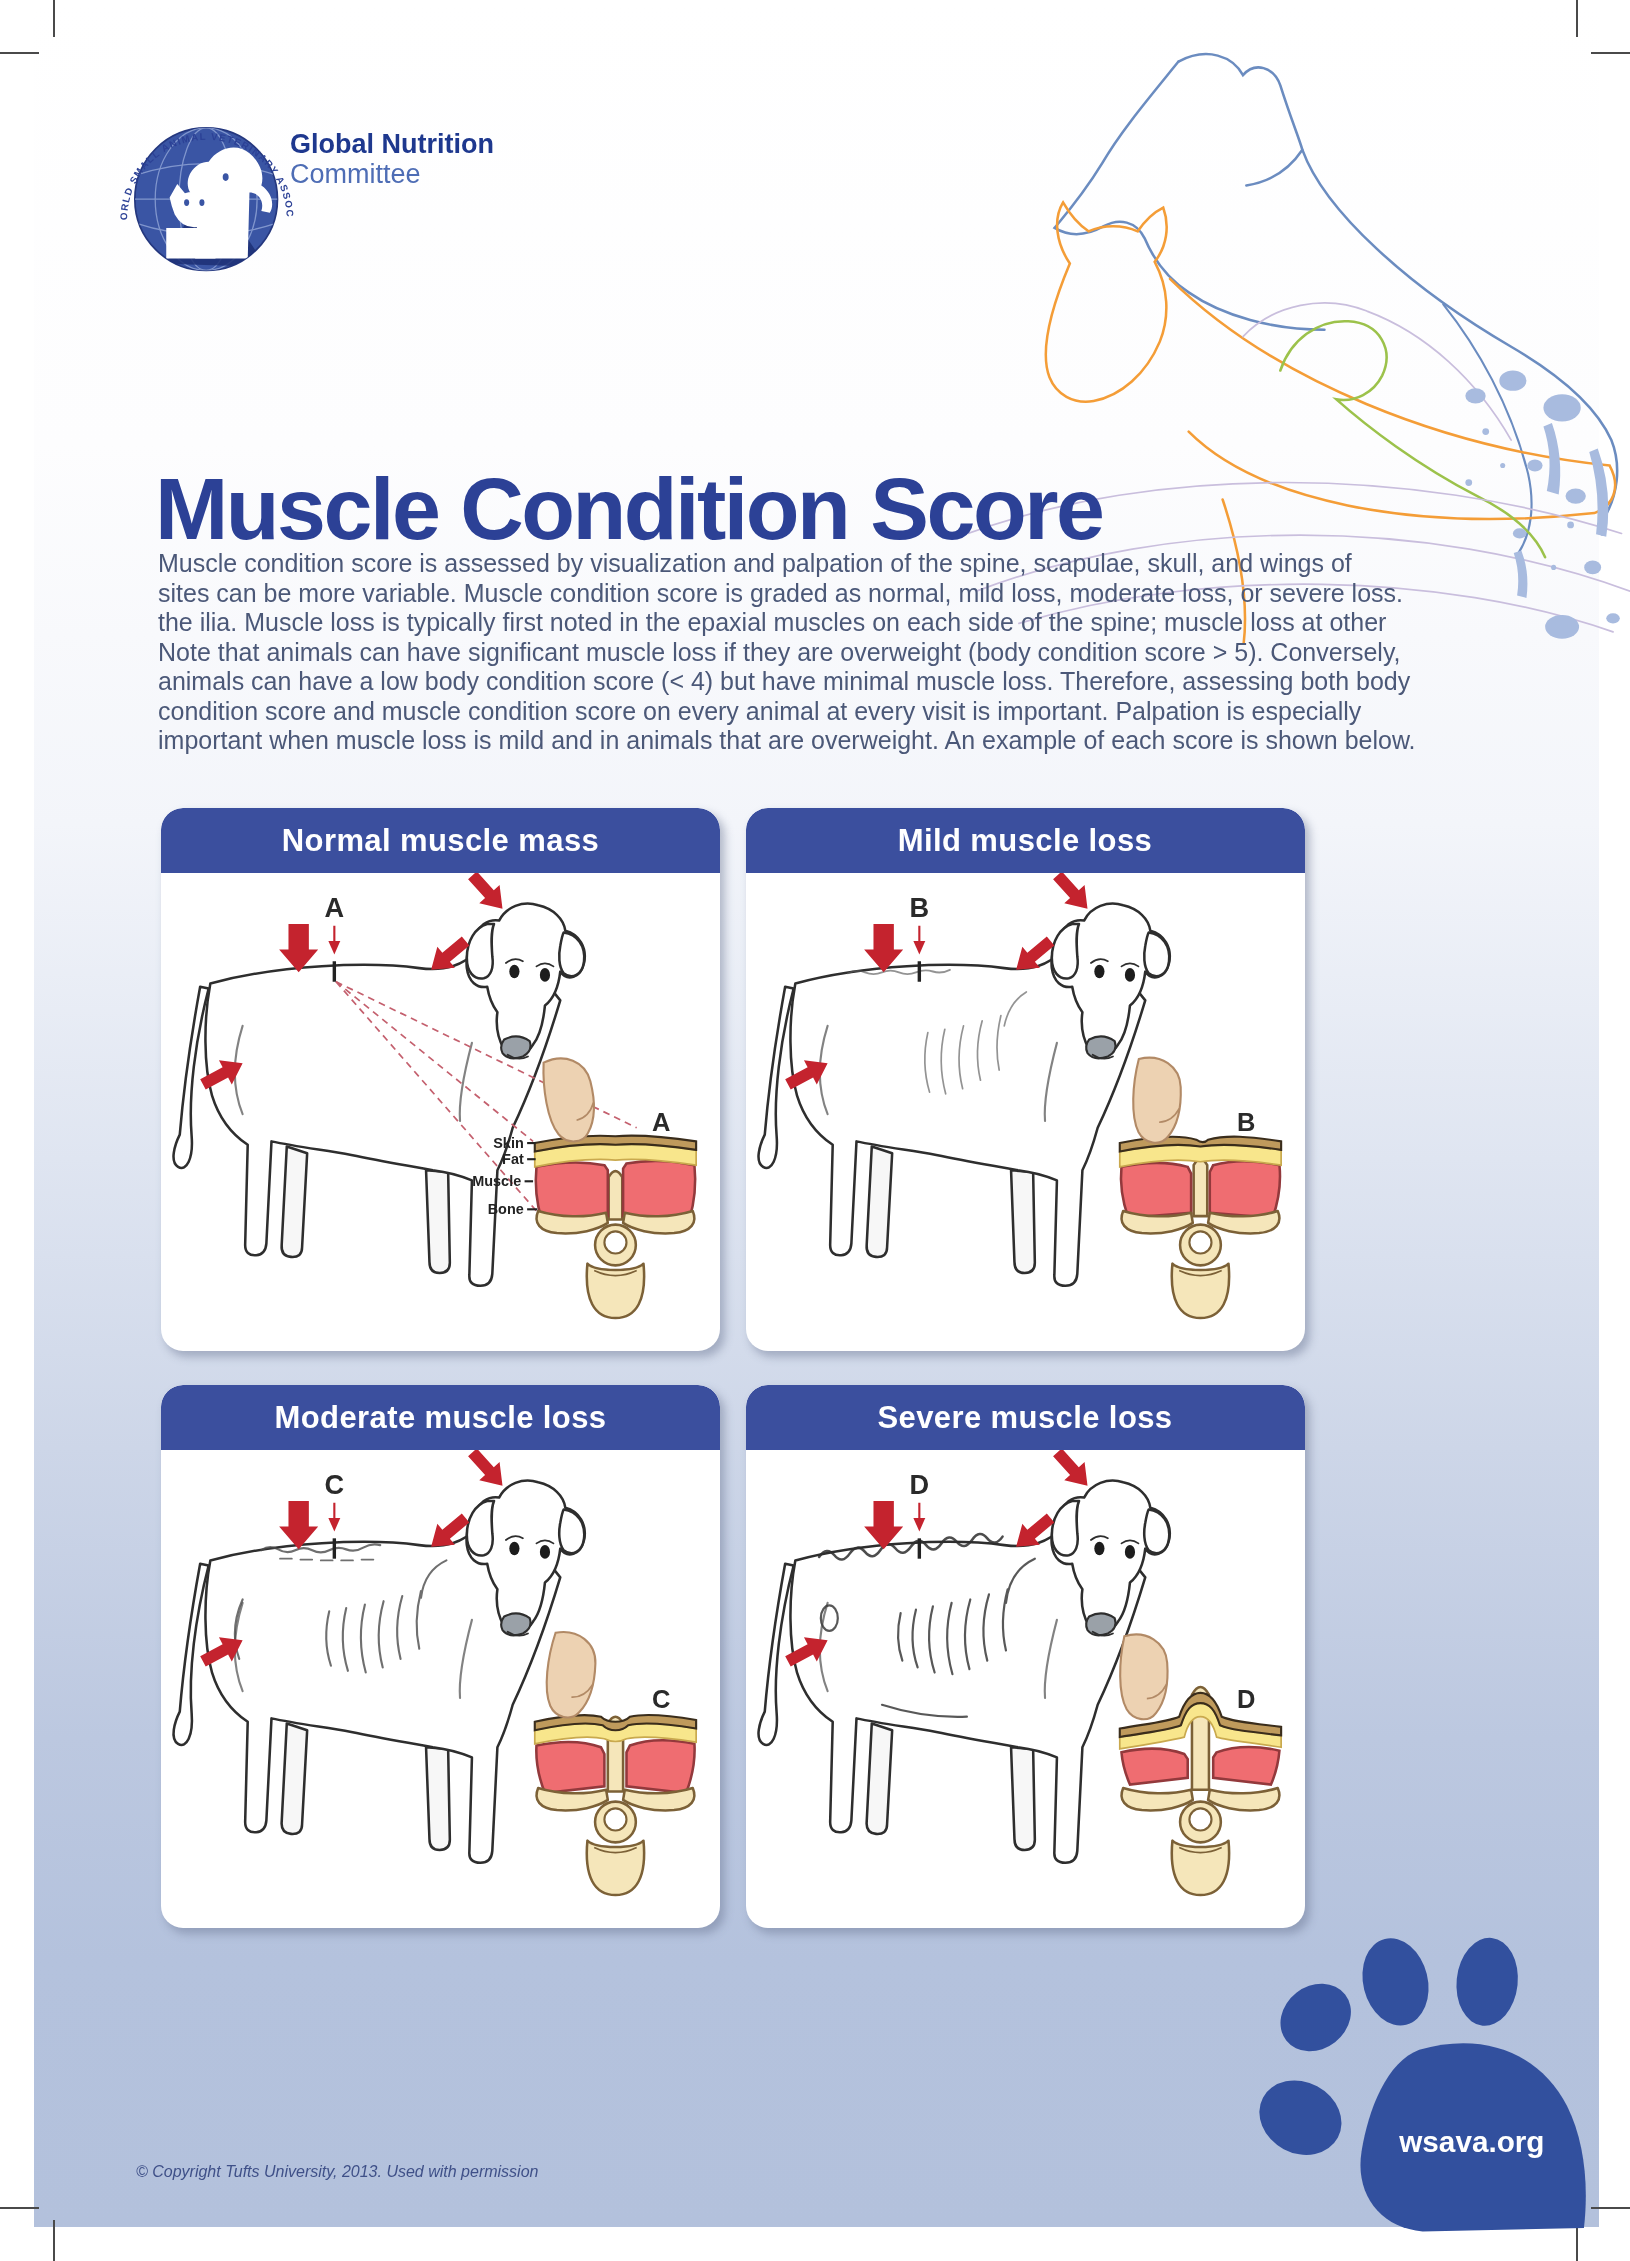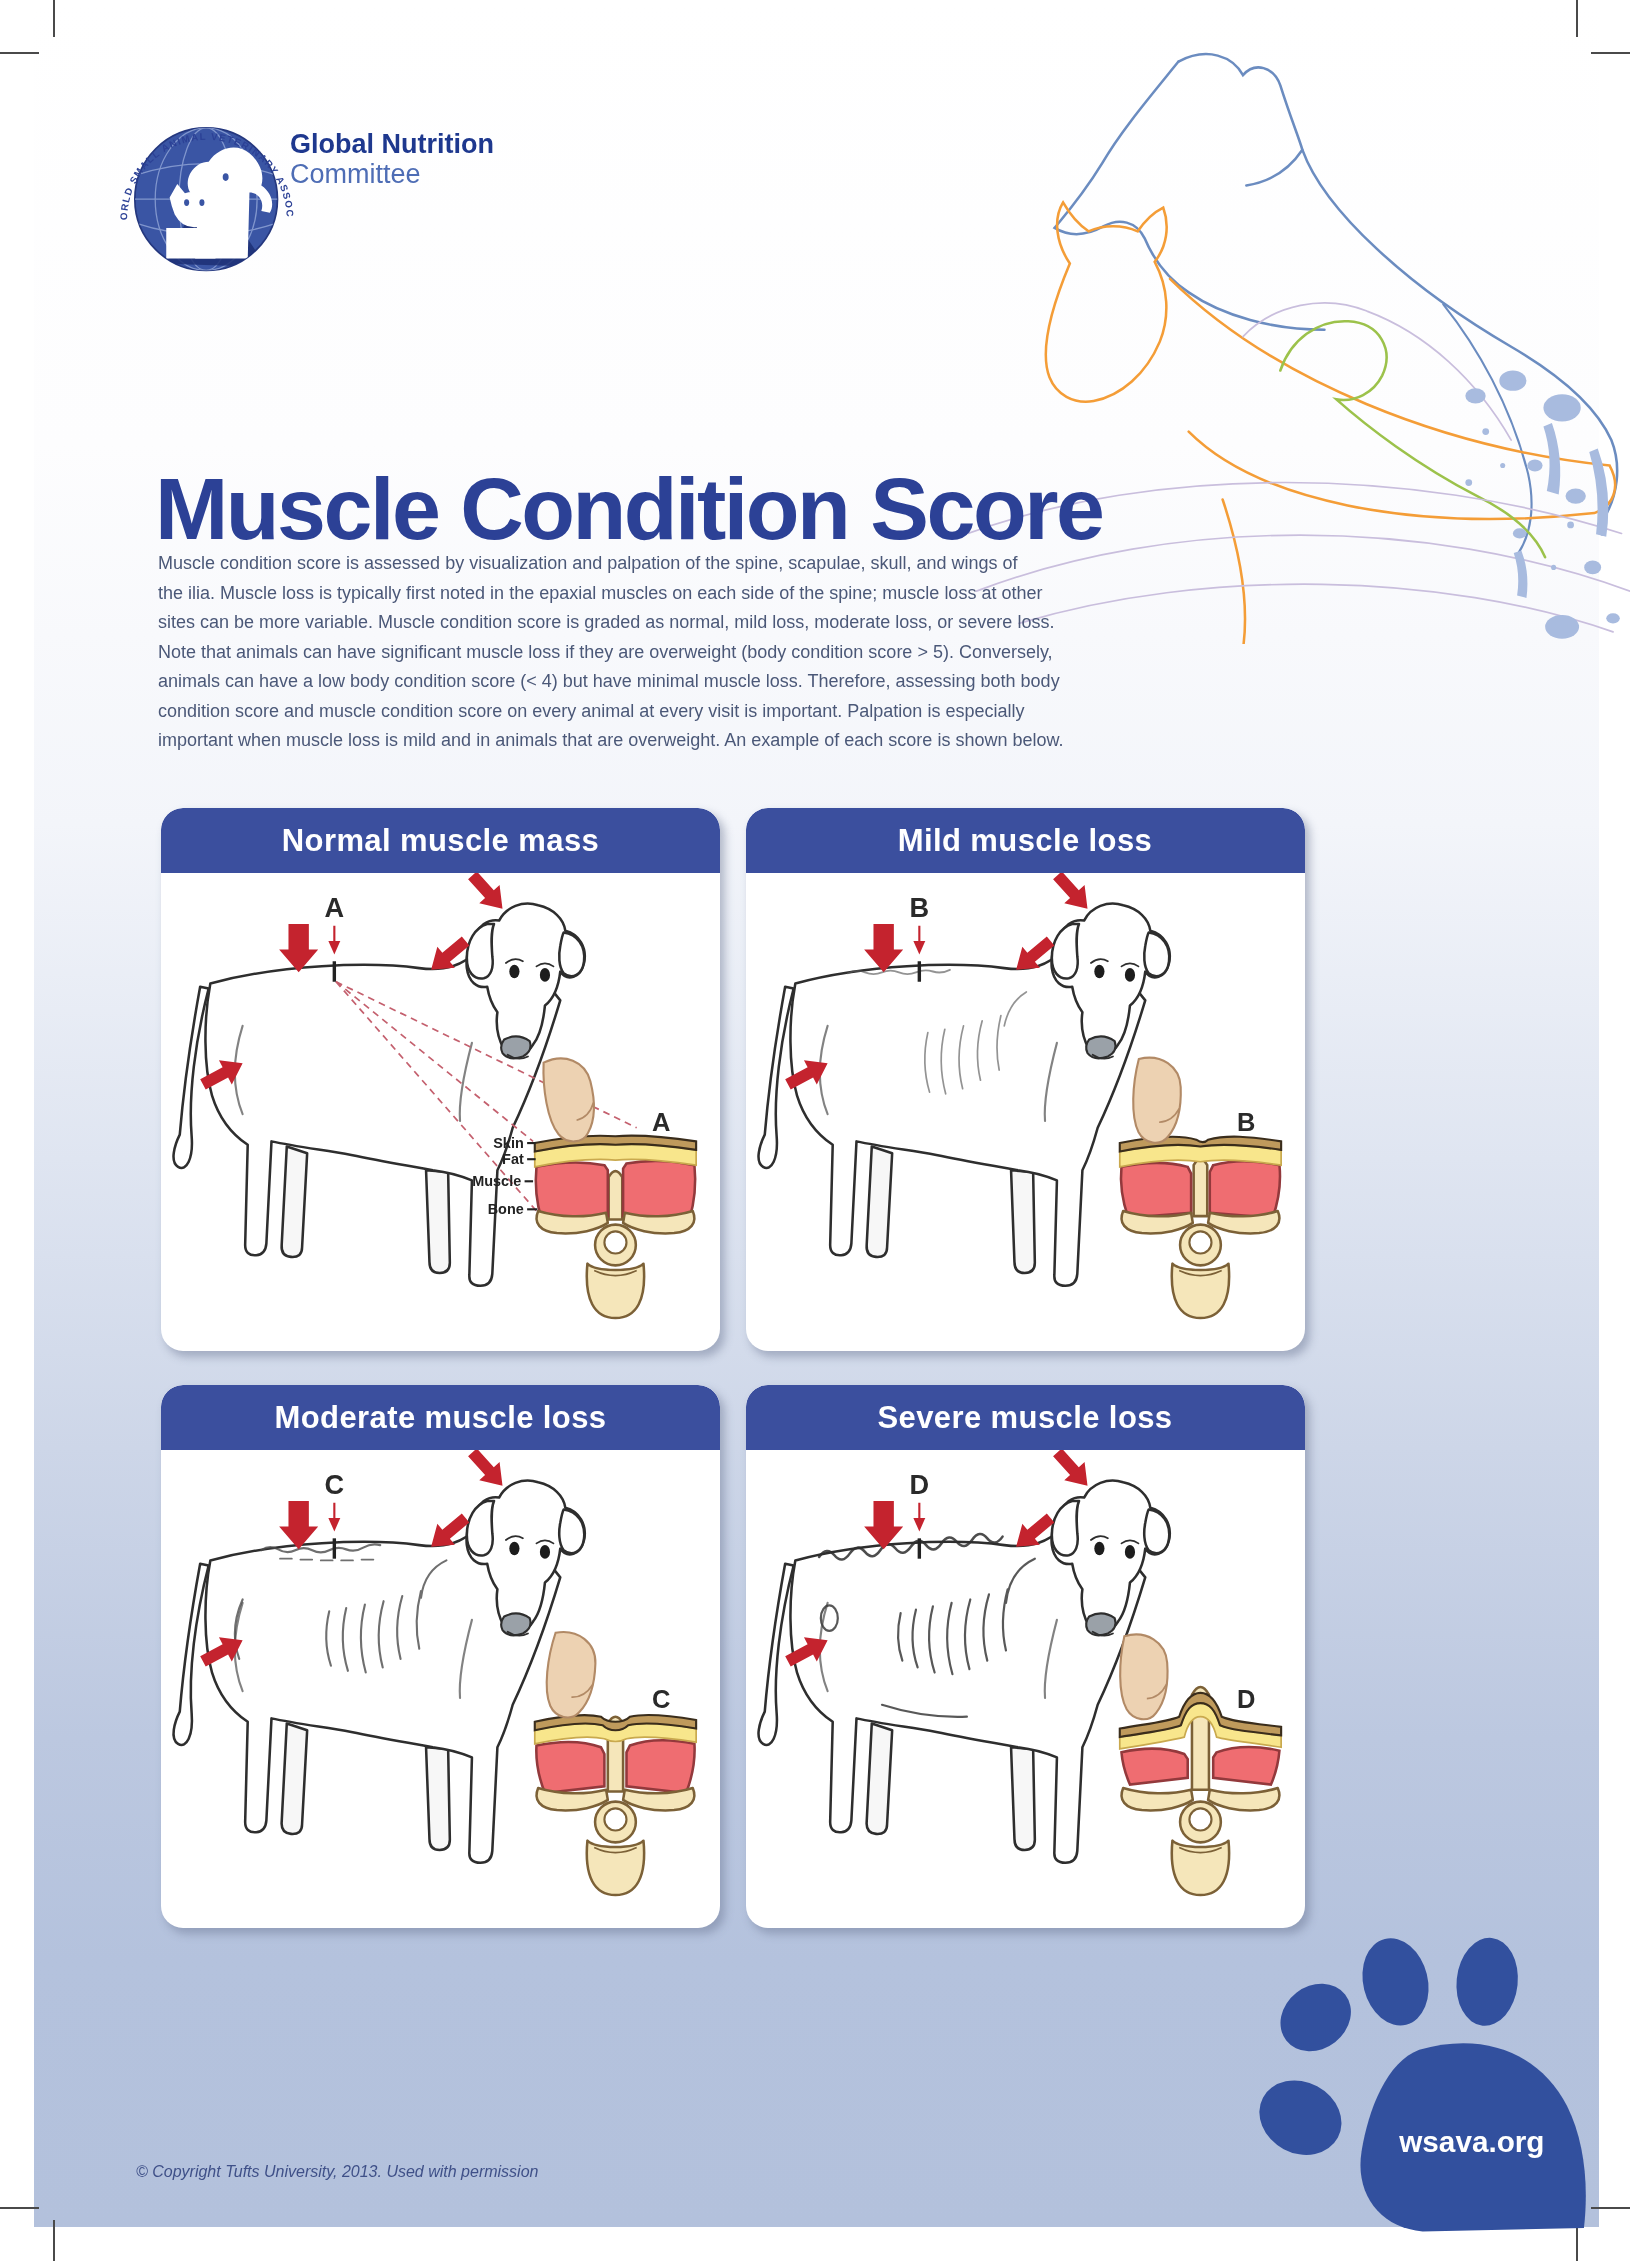--- a/index.html
+++ b/index.html
@@ -19,21 +19,21 @@
   .brand-acronym{font-size:75px;font-weight:700;color:#4e6db5;letter-spacing:-2.5px;}
   .brand-program{font-size:27px;font-weight:800;color:#1e388e;margin-top:24px;letter-spacing:0;}
   .brand-committee{font-size:27px;font-weight:400;color:#4e6db5;margin-top:3px;}
   .deco-svg{position:absolute;left:968px;top:24px;}
   
   .page-title{
     position:absolute;left:155px;top:399px;font-size:88px;font-weight:700;
     color:#2c4196;letter-spacing:-2.5px;white-space:nowrap;
   }
   .intro{position:absolute;left:158px;top:549px;width:1291px;
-    font-size:18px;line-height:29.5px;color:#4b5878;}
+    font-size:25px;line-height:29.5px;color:#4b5878;}
   .intro div{white-space:nowrap;}
   
   .panels{position:absolute;left:161px;top:808px;width:1143px;
     display:grid;grid-template-columns:559px 559px;column-gap:25.5px;row-gap:34px;}
   .panel{width:559px;height:543px;border-radius:22px;background:#ffffff;
     box-shadow:4.2px 5.1px 8.5px rgba(105,115,145,.45);display:flex;flex-direction:column;overflow:hidden;}
   .panel-header{height:65px;flex:0 0 65px;background:#3b4f9e;color:#ffffff;
     font-size:31px;font-weight:700;display:flex;align-items:center;justify-content:center;
     border-radius:22px 22px 0 0;letter-spacing:0.4px;}
   .panel-body{flex:1;position:relative;}
@@ -263,22 +263,22 @@
     <circle cx="710" cy="590" r="4"></circle>
       <circle cx="690" cy="640" r="3"></circle>
       <circle cx="748" cy="600" r="3"></circle>
   </g>
 </svg>
 
 <h1 class="page-title">Muscle Condition Score</h1>
 
 <div class="intro">
   <div>Muscle condition score is assessed by visualization and palpation of the spine, scapulae, skull, and wings of</div>
+  <div>sites can be more variable. Muscle condition score is graded as normal, mild loss, moderate loss, or severe loss.</div>
   <div>the ilia. Muscle loss is typically first noted in the epaxial muscles on each side of the spine; muscle loss at other</div>
-  <div>sites can be more variable. Muscle condition score is graded as normal, mild loss, moderate loss, or severe loss.</div>
   <div>Note that animals can have significant muscle loss if they are overweight (body condition score &gt; 5). Conversely,</div>
   <div>animals can have a low body condition score (&lt; 4) but have minimal muscle loss. Therefore, assessing both body</div>
   <div>condition score and muscle condition score on every animal at every visit is important. Palpation is especially</div>
   <div>important when muscle loss is mild and in animals that are overweight. An example of each score is shown below.</div>
 </div>
 
 <div class="panels">
 
   <div class="panel">
     <div class="panel-header">Normal muscle mass</div>

